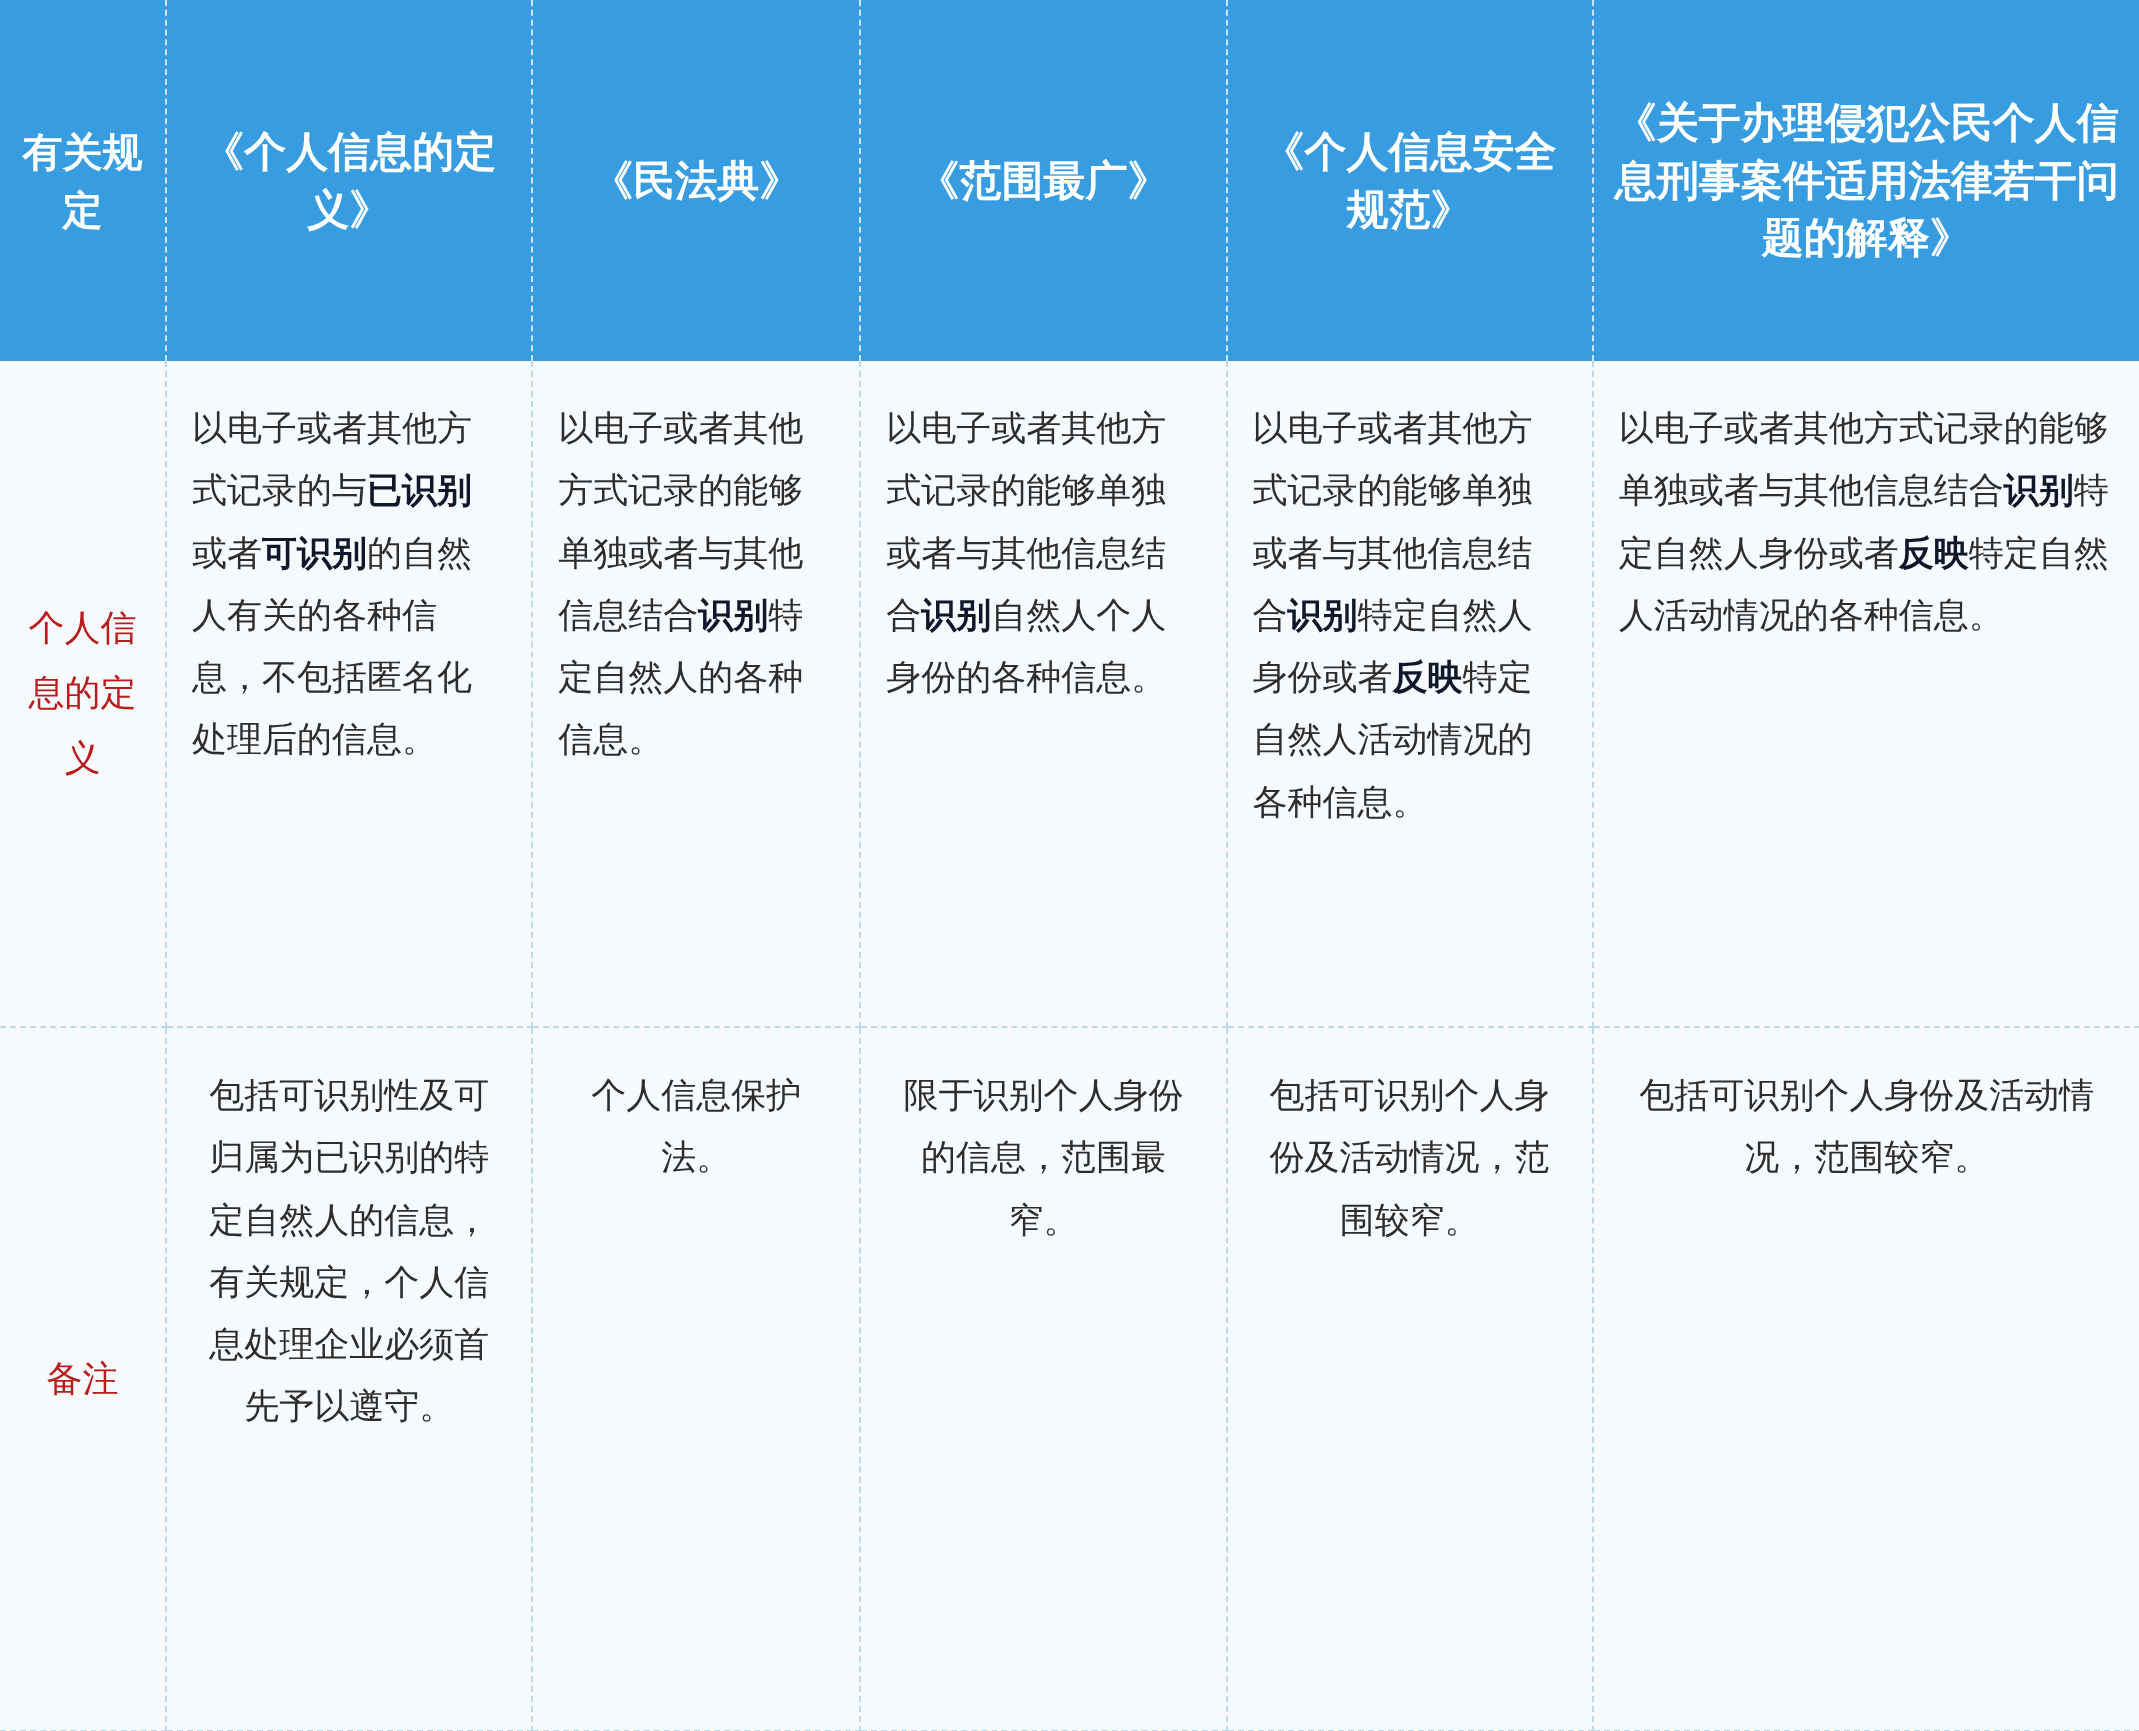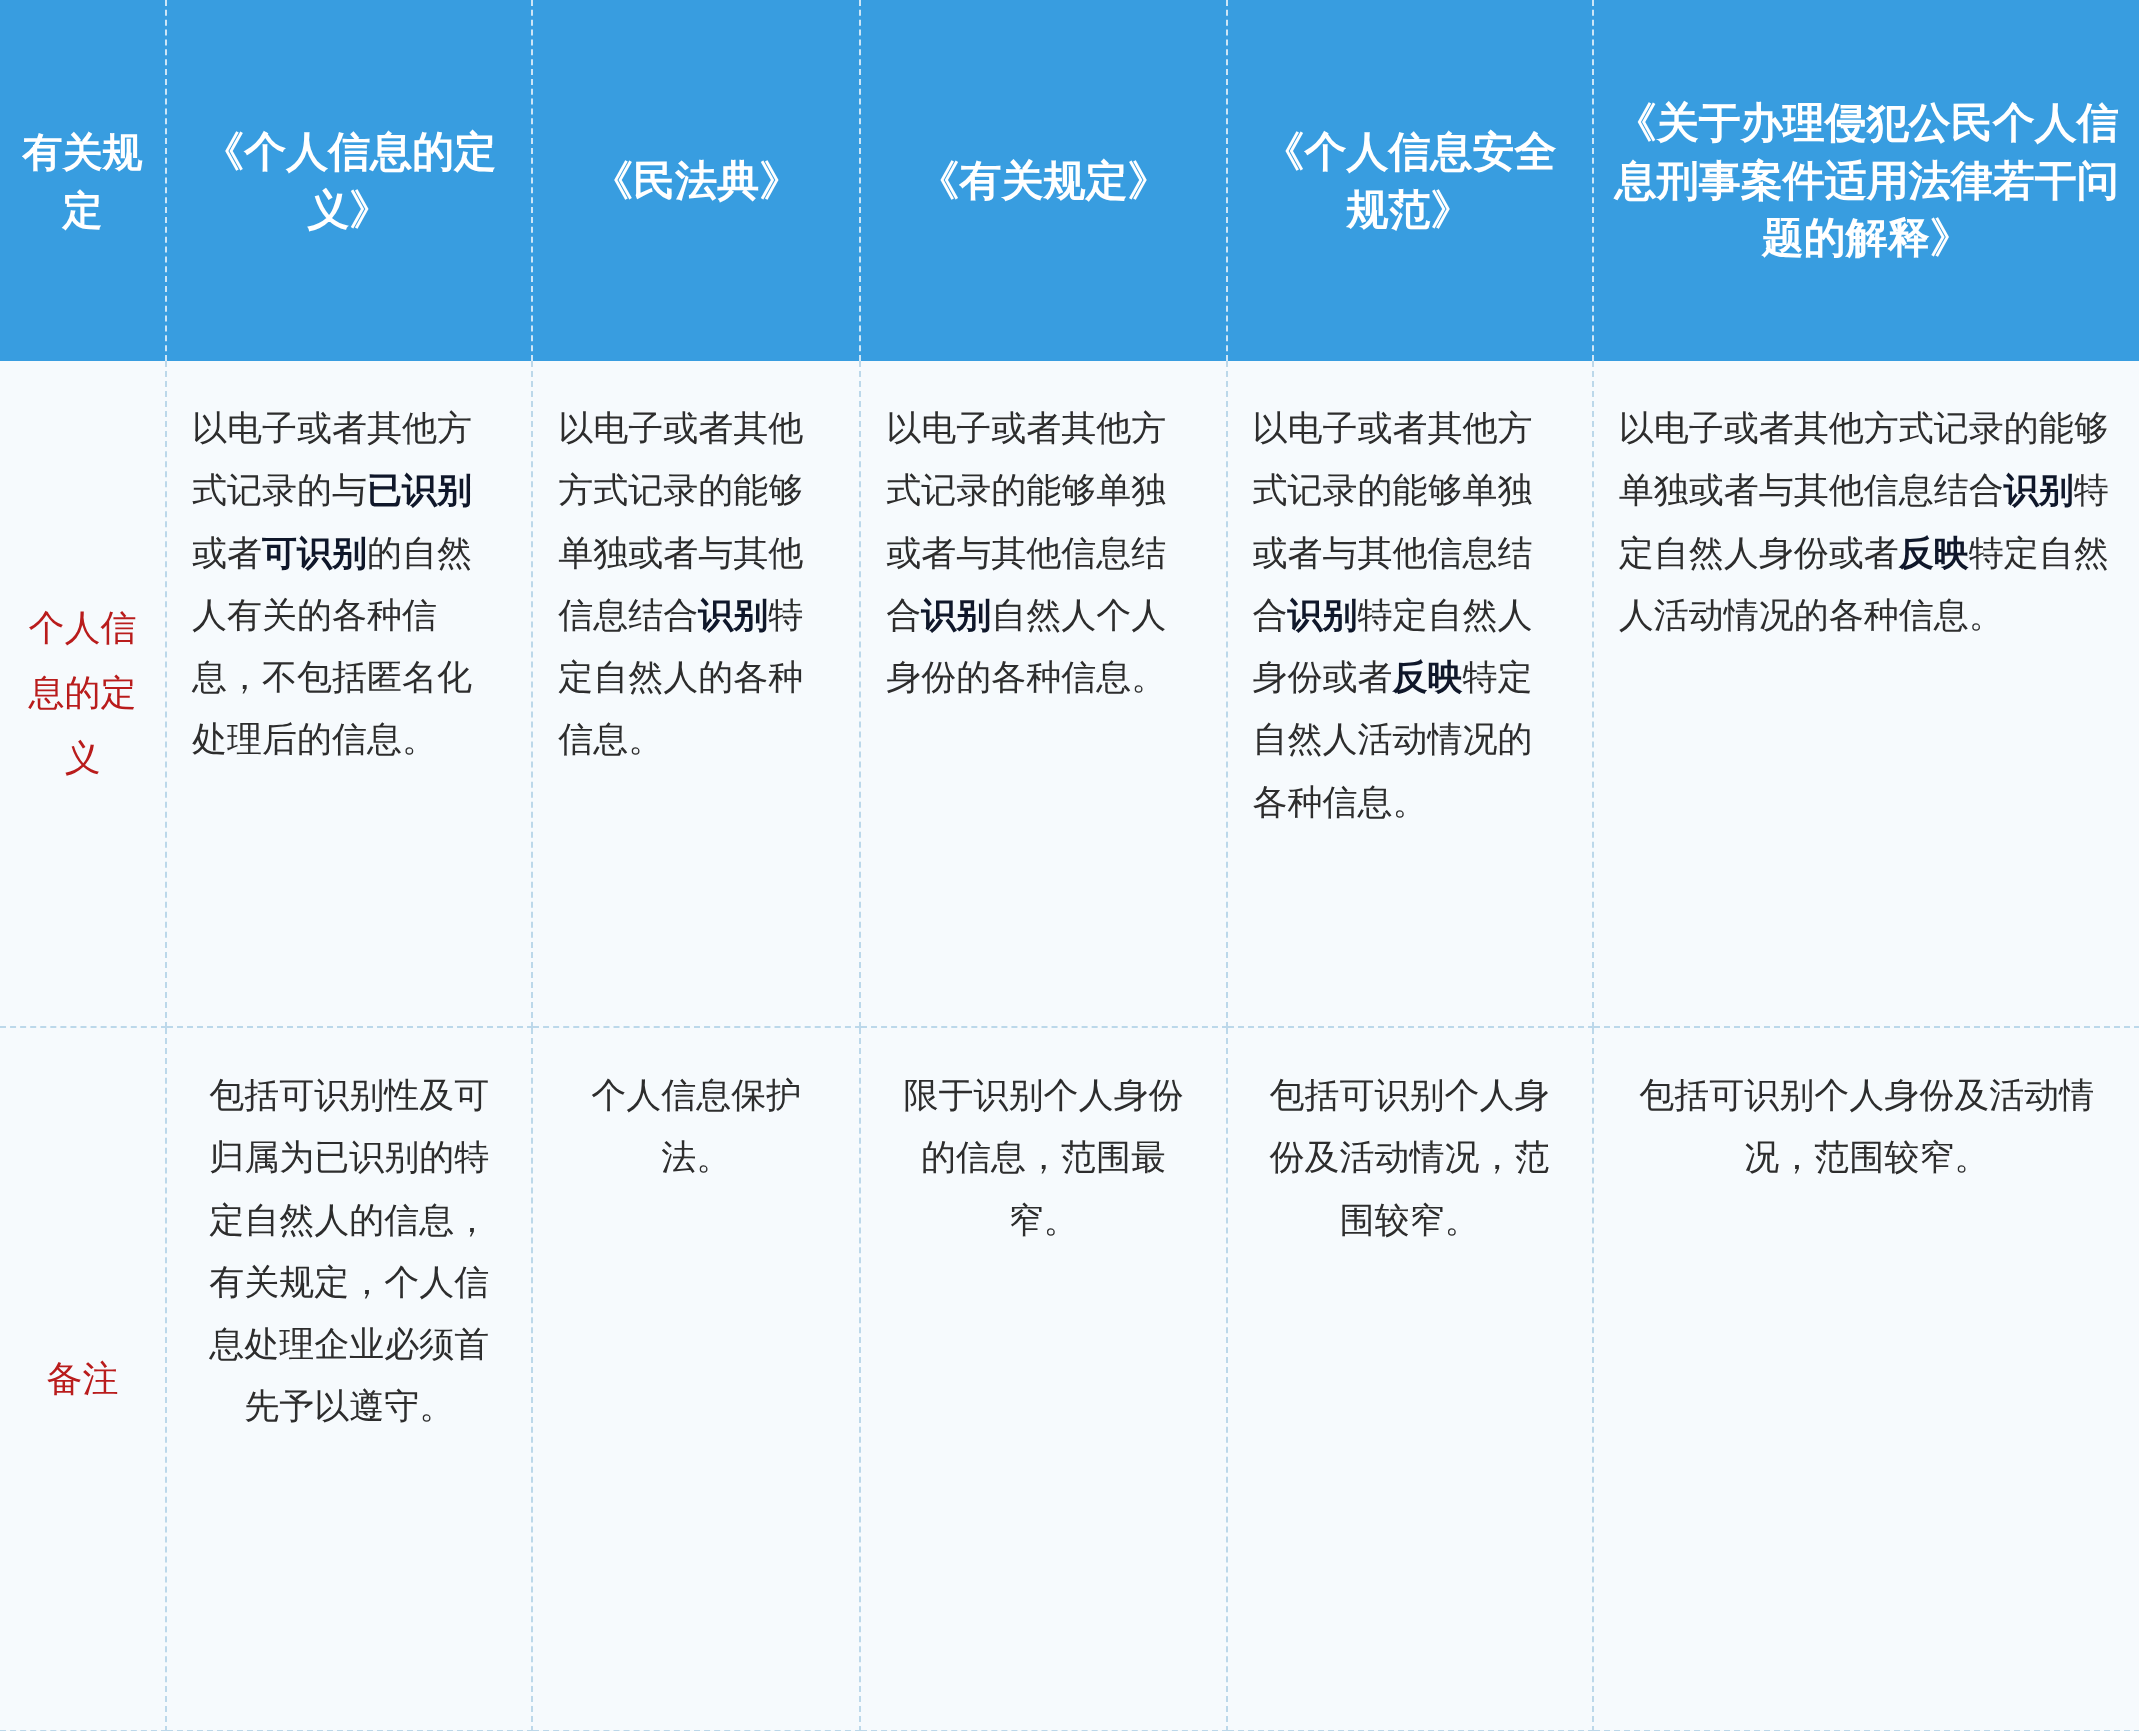--- a/index.html
+++ b/index.html
@@ -93,21 +93,21 @@
         <col class="c2">
         <col class="c3">
         <col class="c4">
         <col class="c5">
     </colgroup>
     <thead>
       <tr>
         <th class="head-first">有关规定</th>
         <th>《个人信息的定义》</th>
         <th>《民法典》</th>
-        <th>《有关规定》</th>
+        <th>《范围最广》</th>
         <th>《个人信息安全规范》</th>
         <th>《关于办理侵犯公民个人信息刑事案件适用法律若干问题的解释》</th>
       </tr>
     </thead>
     <tbody>
       <tr class="row-def">
         <td class="rowlabel">个人信息的定义</td>
         <td class="cell-def">以电子或者其他方式记录的与<b>已识别</b>或者<b>可识别</b>的自然人有关的各种信息，不包括匿名化处理后的信息。</td>
         <td class="cell-def">以电子或者其他方式记录的能够单独或者与其他信息结合<b>识别</b>特定自然人的各种信息。</td>
         <td class="cell-def">以电子或者其他方式记录的能够单独或者与其他信息结合<b>识别</b>自然人个人身份的各种信息。</td>

